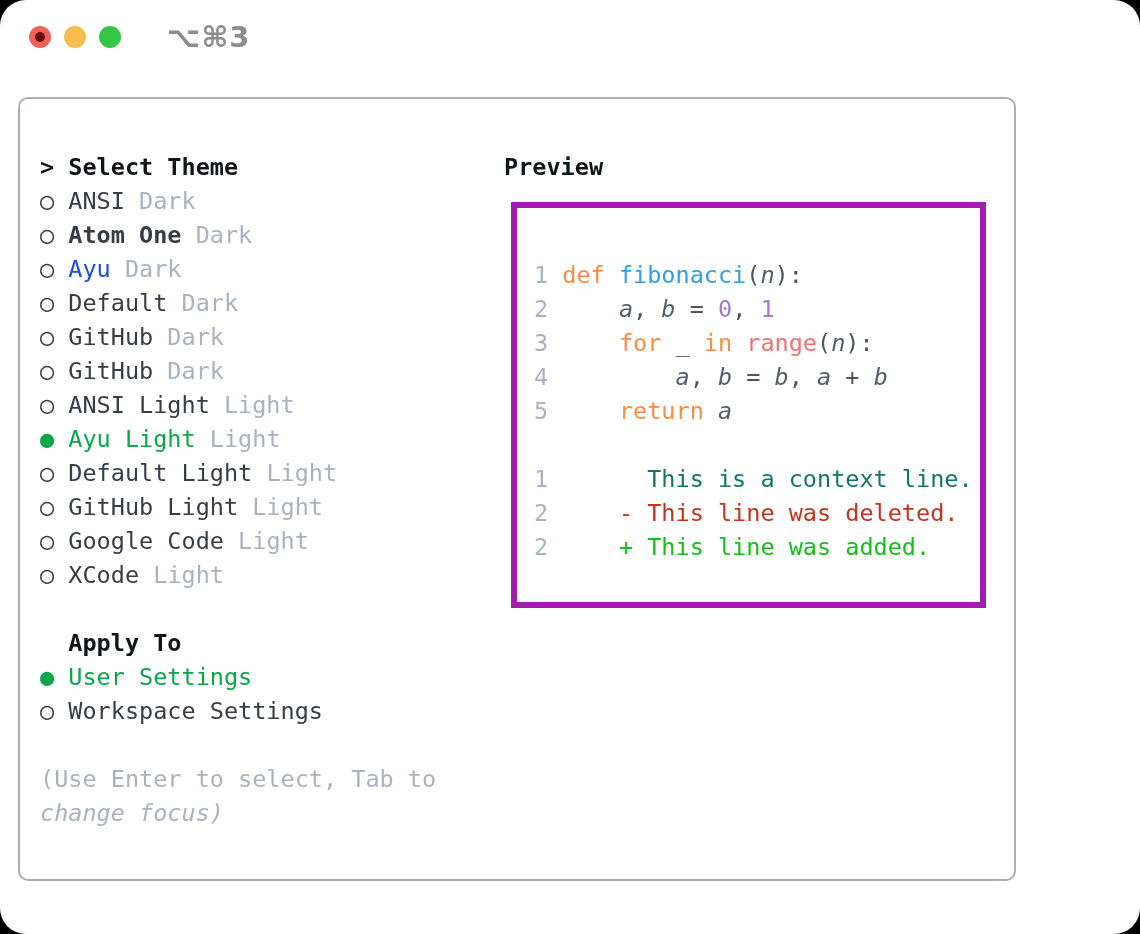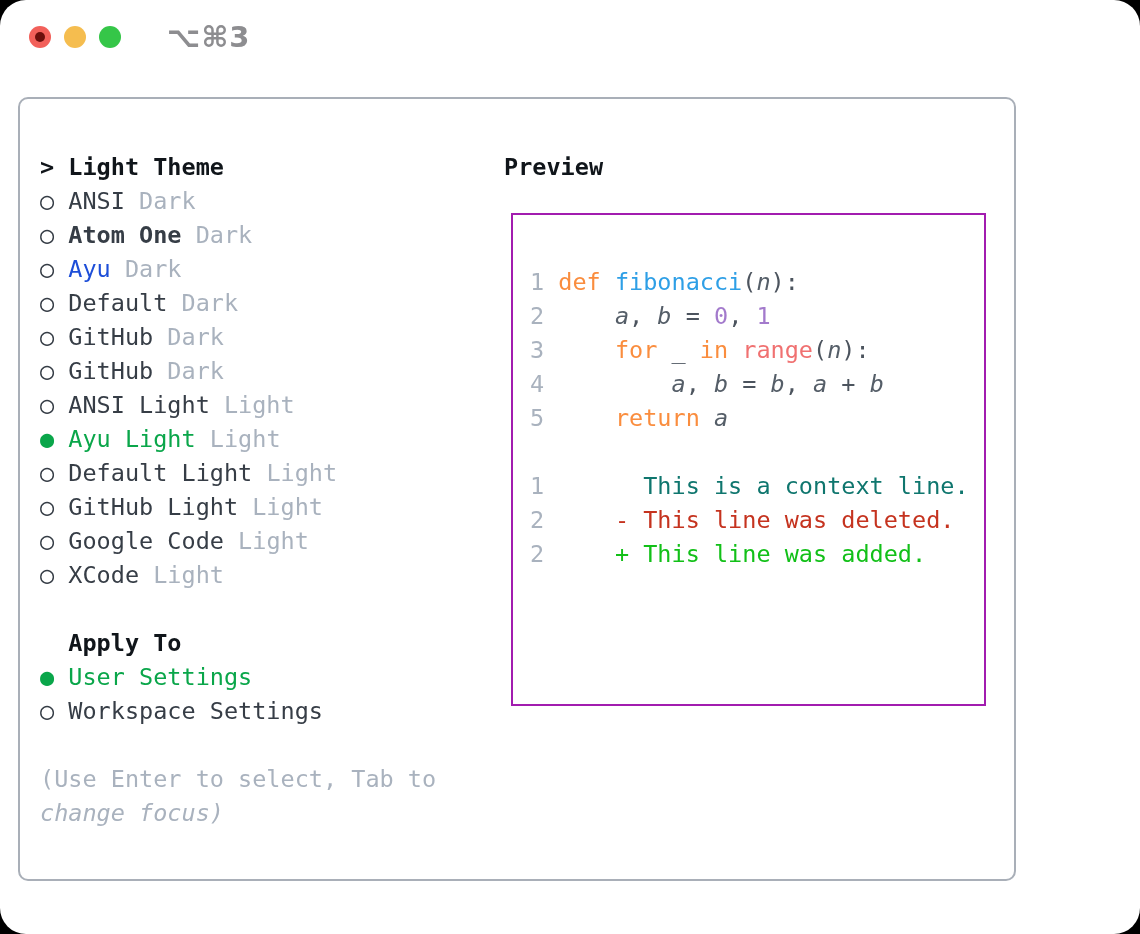--- a/index.html
+++ b/index.html
@@ -30,22 +30,22 @@
     position: absolute; left: 18px; top: 97px; width: 998px; height: 784px;
     border: 2px solid #a9afb8; border-radius: 10px; background: #fff;
   }
   .row { height: 34px; line-height: 34px; white-space: pre; font-size: 23.5px; }
   
   .left-col { position: absolute; left: 20px; top: 51px; }
   .hdr { font-weight: bold; }
   
   .preview-hdr { position: absolute; left: 484px; top: 51px; }
   .preview-box {
-    position: absolute; left: 491px; top: 114px; width: 475px; height: 493px;
-    border: 2px solid #a21caf; background: #fff; overflow: hidden;
+    position: absolute; left: 491px; top: 103px; width: 475px; height: 406px;
+    border: 6px solid #a21caf; background: #fff; overflow: hidden;
   }
   .code-lines { position: absolute; left: 17px; top: 50px; }
 </style>
 </head>
 <body>
 
 <div class="window">
 
   <div class="titlebar">
     <span class="light light-close">
@@ -53,21 +53,21 @@
       </span>
     <span class="light light-min"></span>
     <span class="light light-zoom"></span>
     <span class="win-title">⌥⌘3</span>
   </div>
 
   <div class="panel" style="border-color: rgb(169, 175, 184);">
 
     <div class="left-col">
 
-    <div class="row"><span style="color: rgb(16, 21, 26); font-weight: bold;">&gt; </span><span style="color: rgb(16, 21, 26); font-weight: bold;">Light Theme</span></div>
+    <div class="row"><span style="color: rgb(16, 21, 26); font-weight: bold;">&gt; </span><span style="color: rgb(16, 21, 26); font-weight: bold;">Select Theme</span></div>
         <div class="row"><span style="color: rgb(54, 61, 70);">○ </span><span style="color: rgb(54, 61, 70);">ANSI</span><span style="color: rgb(169, 178, 190);"> Dark</span></div>
         <div class="row"><span style="color: rgb(54, 61, 70);">○ </span><span style="color: rgb(54, 61, 70); font-weight: bold;">Atom One</span><span style="color: rgb(169, 178, 190);"> Dark</span></div>
         <div class="row"><span style="color: rgb(54, 61, 70);">○ </span><span style="color: #1d4ed8;">Ayu</span><span style="color: rgb(169, 178, 190);"> Dark</span></div>
         <div class="row"><span style="color: rgb(54, 61, 70);">○ </span><span style="color: rgb(54, 61, 70);">Default</span><span style="color: rgb(169, 178, 190);"> Dark</span></div>
         <div class="row"><span style="color: rgb(54, 61, 70);">○ </span><span style="color: rgb(54, 61, 70);">GitHub</span><span style="color: rgb(169, 178, 190);"> Dark</span></div>
         <div class="row"><span style="color: rgb(54, 61, 70);">○ </span><span style="color: rgb(54, 61, 70);">GitHub</span><span style="color: rgb(169, 178, 190);"> Dark</span></div>
         <div class="row"><span style="color: rgb(54, 61, 70);">○ </span><span style="color: rgb(54, 61, 70);">ANSI Light</span><span style="color: rgb(169, 178, 190);"> Light</span></div>
         <div class="row"><span style="color: rgb(10, 166, 74);">● </span><span style="color: rgb(10, 166, 74);">Ayu Light</span><span style="color: rgb(169, 178, 190);"> Light</span></div>
         <div class="row"><span style="color: rgb(54, 61, 70);">○ </span><span style="color: rgb(54, 61, 70);">Default Light</span><span style="color: rgb(169, 178, 190);"> Light</span></div>
         <div class="row"><span style="color: rgb(54, 61, 70);">○ </span><span style="color: rgb(54, 61, 70);">GitHub Light</span><span style="color: rgb(169, 178, 190);"> Light</span></div>

